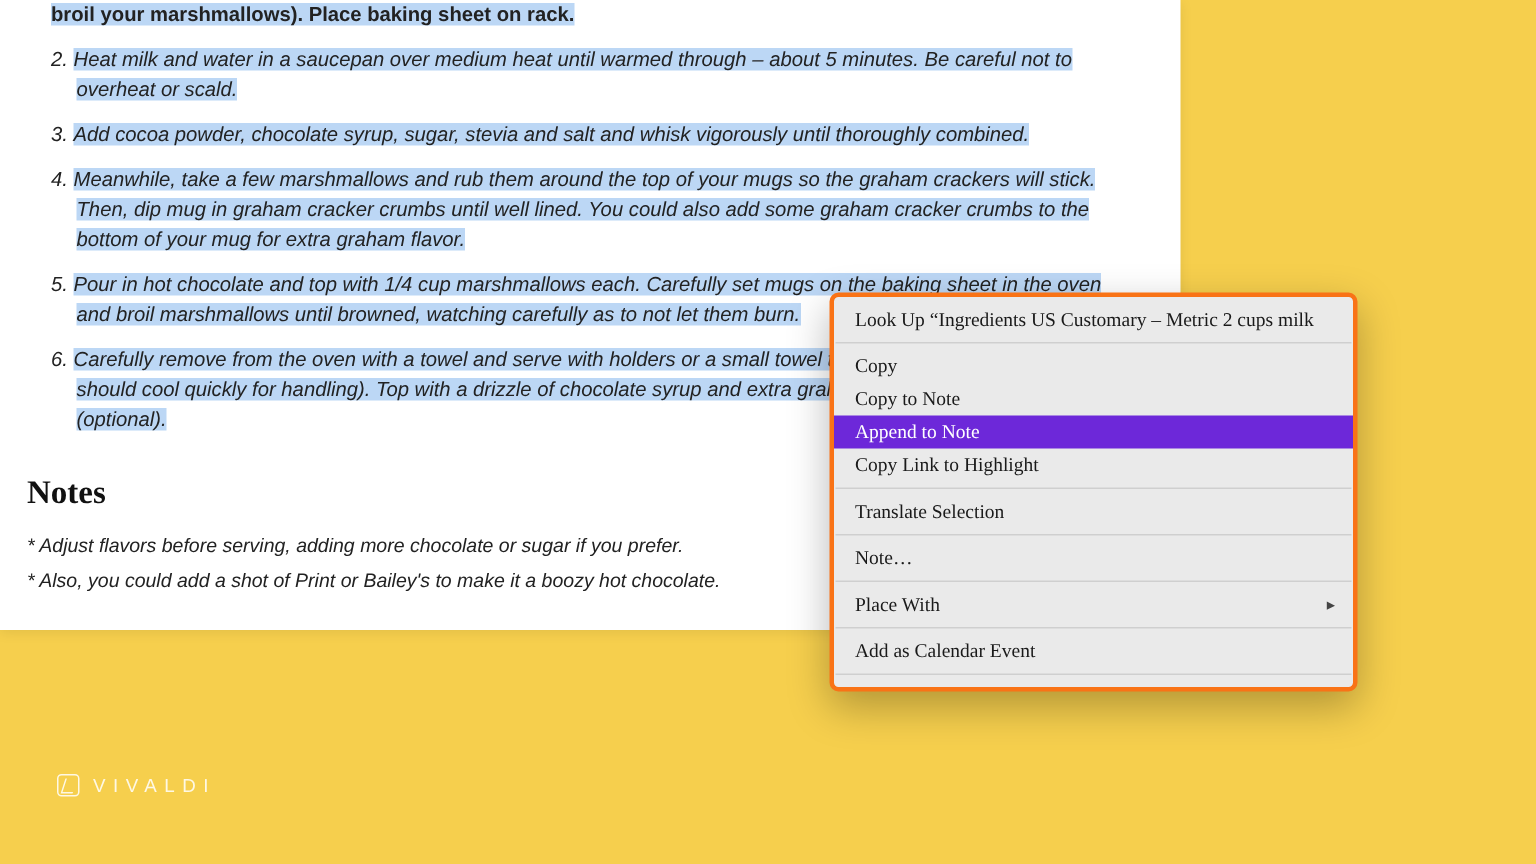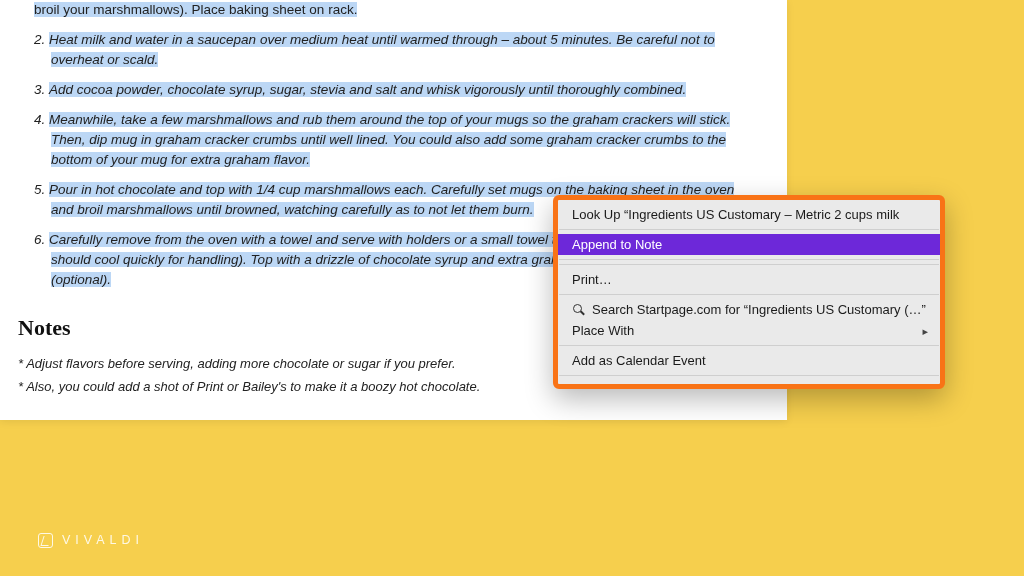--- a/index.html
+++ b/index.html
@@ -51,27 +51,27 @@
   }
   .note-line {
     font-style: italic;
     font-size: 13px;
     margin-left: -20px;
     margin-bottom: 4px;
     color: #222;
   }
   .vivaldi {
     position: absolute;
-    left: 38px; bottom: 28px;
+    left: 38px; bottom: 45px;
     color: rgba(255,255,255,0.85);
     font-family: "Helvetica Neue", Arial, sans-serif;
     font-size: 12.5px;
     letter-spacing: 5px;
     display: flex;
-    align-items: flex-start;
+    align-items: center;
     gap: 9px;
   }
   .vivaldi-icon {
     width: 15px; height: 15px;
     border: 1.5px solid rgba(255,255,255,0.85);
     border-radius: 3px;
     display: inline-block;
     position: relative;
   }
   .vivaldi-icon::after {
@@ -81,28 +81,29 @@
     width: 7px; height: 9px;
     border-left: 1.5px solid rgba(255,255,255,0.85);
     border-bottom: 1.5px solid rgba(255,255,255,0.85);
     transform: skewX(-18deg);
   }
 
   
   .ctx {
     position: absolute;
     left: 553px; top: 195px;
-    width: 392px;
+    width: 352px;
     background: #eaeaea;
-    border: 5px solid #f97316;
+    border: 3px solid #f97316;
     border-radius: 6px;
     box-shadow: 0 10px 28px rgba(0,0,0,0.28);
     padding: 4px 0;
     font-size: 13px;
     color: #1a1a1a;
+    font-family: Liberation Serif, serif;
   }
   .ctx-item {
     padding: 3px 14px;
     white-space: nowrap;
     display: flex;
     align-items: center;
     gap: 6px;
     position: relative;
   }
   .ctx-item.hover {
@@ -145,54 +146,62 @@
     transform: rotate(45deg);
   }
 </style>
 </head>
 <body>
 
 <div class="stage">
   <div class="page">
     <div class="content">
 
-      <div style="margin-left:-4px; text-indent:-17px; padding-left:17px; margin-bottom:10px;">
+      <div style="margin-left:-4px; text-indent:-17px; padding-left:17px; margin-bottom:10px;font-weight:bold;">
         <span class="hl">broil your marshmallows). Place baking sheet on rack.</span>
       </div>
       <ol class="instr-list" start="2">
         <li><span class="hl">Heat milk and water in a saucepan over medium heat until warmed through – about 5 minutes. Be careful not to overheat or scald.</span></li>
         <li><span class="hl">Add cocoa powder, chocolate syrup, sugar, stevia and salt and whisk vigorously until thoroughly combined.</span></li>
         <li><span class="hl">Meanwhile, take a few marshmallows and rub them around the top of your mugs so the graham crackers will stick. Then, dip mug in graham cracker crumbs until well lined. You could also add some graham cracker crumbs to the bottom of your mug for extra graham flavor.</span></li>
         <li><span class="hl">Pour in hot chocolate and top with 1/4 cup marshmallows each. Carefully set mugs on the baking sheet in the oven and broil marshmallows until browned, watching carefully as to not let them burn.</span></li>
         <li><span class="hl">Carefully remove from the oven with a towel and serve with holders or a small towel to protect hand from heat (they should cool quickly for handling). Top with a drizzle of chocolate syrup and extra graham cracker crumbs for serving (optional).</span></li>
       </ol>
       <h3 class="notes-h">Notes</h3>
       <p class="note-line">* Adjust flavors before serving, adding more chocolate or sugar if you prefer.</p>
       <p class="note-line">* Also, you could add a shot of Print or Bailey's to make it a boozy hot chocolate.</p>
     </div>
   </div>
 
   <div class="ctx">
     <div class="ctx-item">
         <span>Look Up “Ingredients US Customary – Metric 2 cups milk</span>
       </div>
     <div class="ctx-sep"></div>
+    <div class="ctx-item">
+        <span>Copy</span>
+      </div>
+    <div class="ctx-item">
+        <span>Copy to Note</span>
+      </div>
     <div class="ctx-item hover">
         <span>Append to Note</span>
       </div>
-    <div class="ctx-sep"></div>
-    <div class="ctx-sep"></div>
-    <div class="ctx-item">
-        <span>Print…</span>
-      </div>
-    <div class="ctx-sep"></div>
-    <div class="ctx-item">
-      <span class="search-icon"></span>
-      <span>Search Startpage.com for “Ingredients US Customary  (…”</span>
-    </div>
+    <div class="ctx-item">
+        <span>Copy Link to Highlight</span>
+      </div>
+    <div class="ctx-sep"></div>
+    <div class="ctx-item">
+        <span>Translate Selection</span>
+      </div>
+    <div class="ctx-sep"></div>
+    <div class="ctx-item">
+        <span>Note…</span>
+      </div>
+    <div class="ctx-sep"></div>
     <div class="ctx-item">
       <span>Place With</span>
       <span class="chev">▸</span>
     </div>
     <div class="ctx-sep"></div>
     <div class="ctx-item">
         <span>Add as Calendar Event</span>
       </div>
     <div class="ctx-sep"></div>
   </div>

